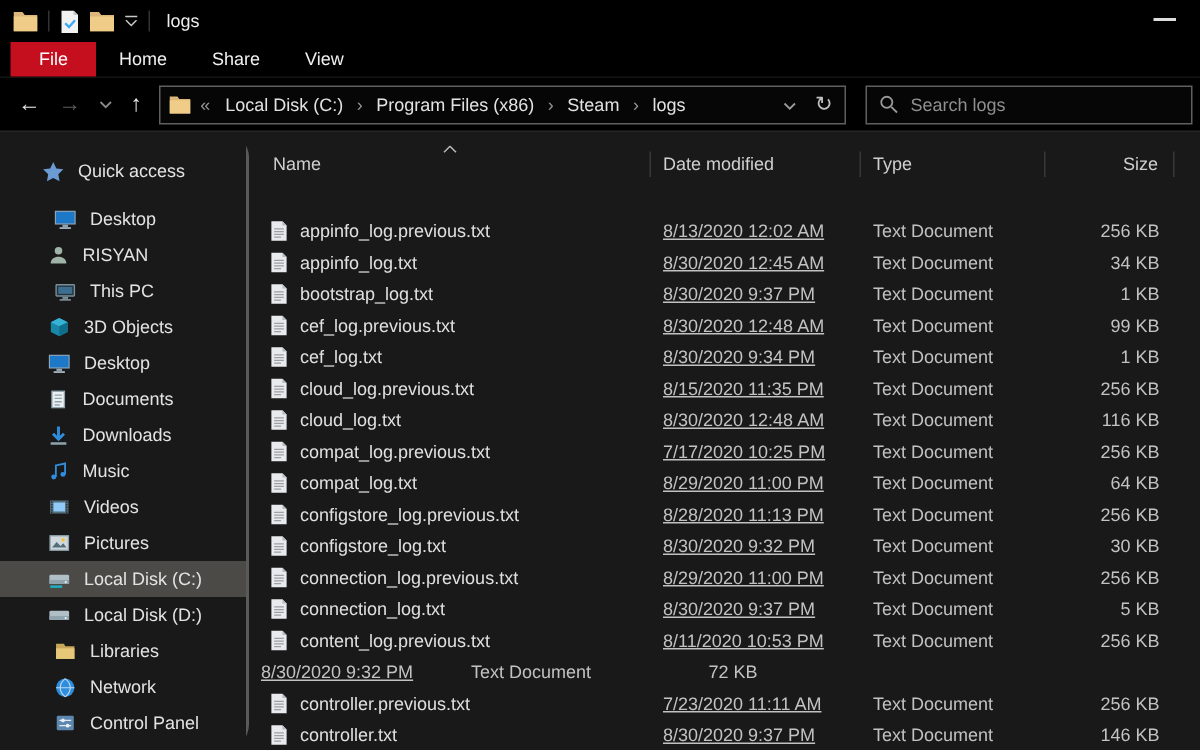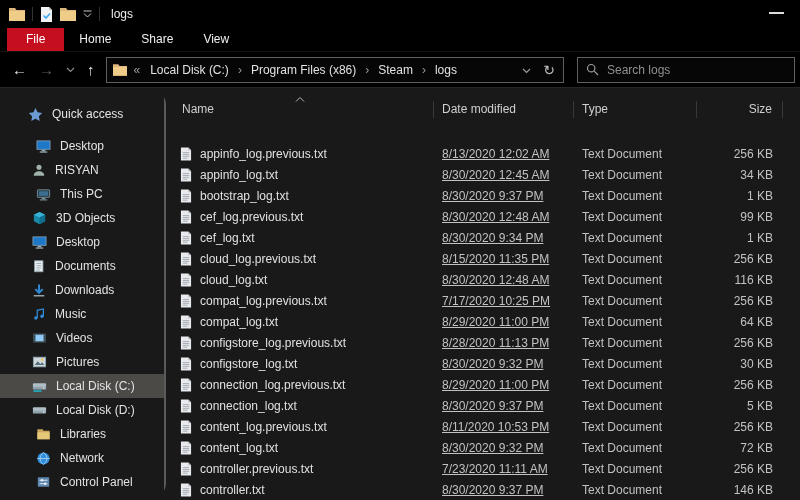--- a/index.html
+++ b/index.html
@@ -554,30 +554,20 @@
                   <path d="M3 6h7M3 8h7M3 10h7M3 12h5" stroke="#9aa0a6" stroke-width="0.9"></path>
                 </svg>
               </span>
               <span class="nm">content_log.previous.txt</span>
             </span>
             <span class="fdate">8/11/2020 10:53 PM</span>
             <span class="ftype">Text Document</span>
             <span class="fsize">256 KB</span>
           </div>
           <div class="frow">
-            <span class="fname">
-              <span class="icn">
-                <svg width="12" height="14" viewBox="0 0 13 15">
-                  <path d="M1 0.5h8l3 3v11H1z" fill="#e8eaed"></path>
-                  <path d="M9 0.5l3 3H9z" fill="#b6babd"></path>
-                  <path d="M3 6h7M3 8h7M3 10h7M3 12h5" stroke="#9aa0a6" stroke-width="0.9"></path>
-                </svg>
-              </span>
-              <span class="nm">content_log.txt</span>
-            </span>
             <span class="fdate">8/30/2020 9:32 PM</span>
             <span class="ftype">Text Document</span>
             <span class="fsize">72 KB</span>
           </div>
           <div class="frow">
             <span class="fname">
               <span class="icn">
                 <svg width="12" height="14" viewBox="0 0 13 15">
                   <path d="M1 0.5h8l3 3v11H1z" fill="#e8eaed"></path>
                   <path d="M9 0.5l3 3H9z" fill="#b6babd"></path>

